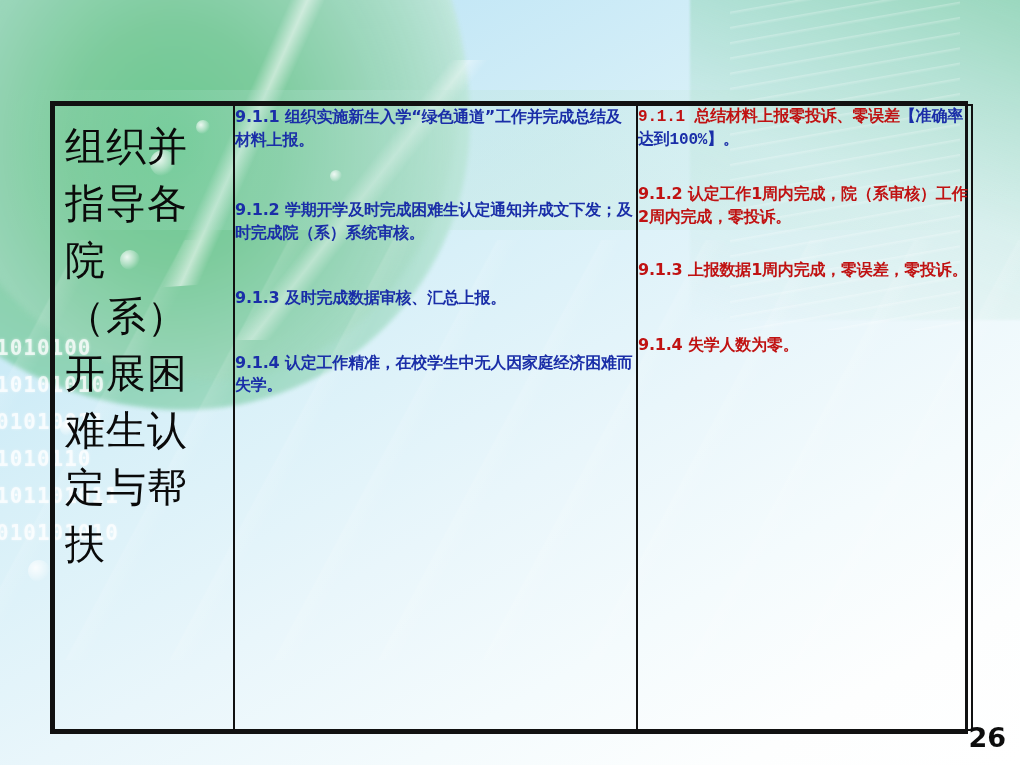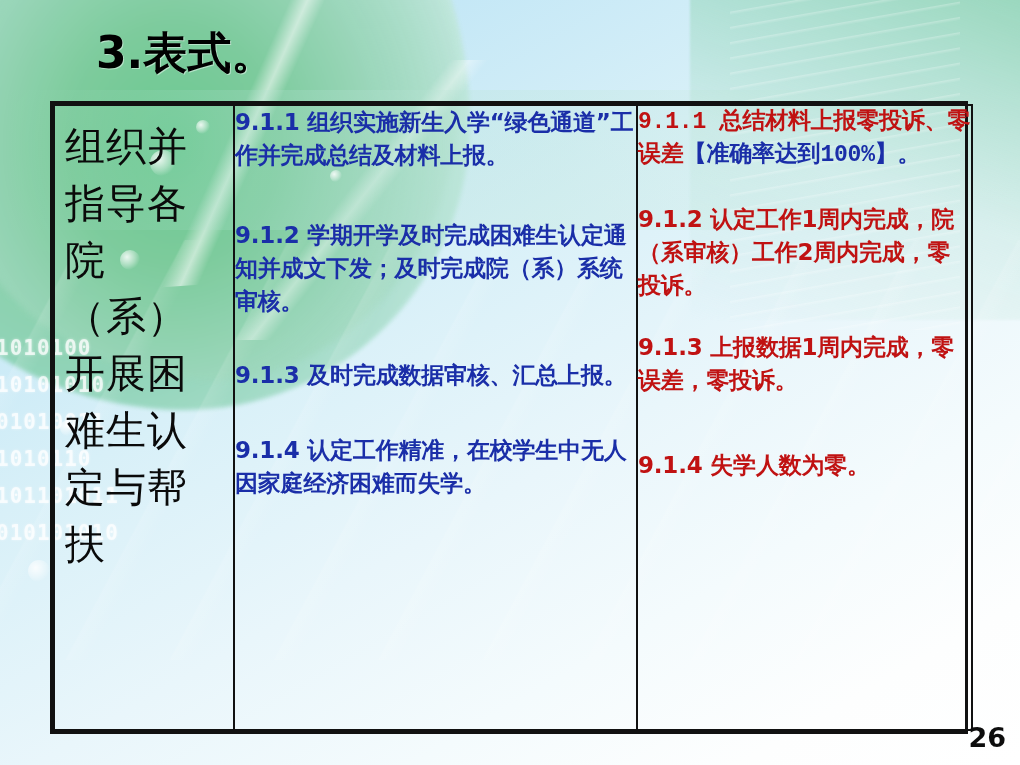--- a/index.html
+++ b/index.html
@@ -230,21 +230,21 @@
     line-height: 1.42;
     letter-spacing: 1px;
     padding: 12px 24px 0 10px;
     word-break: break-all;
   }
   .cell-list {
     padding: 10px 8px 0 8px;
   }
   .item {
     font-family: "DejaVu Sans", "Liberation Sans", sans-serif;
-    font-size: 23px;
+    font-size: 16px;
     font-weight: bold;
     line-height: 1.42;
     margin-bottom: 30px;
     letter-spacing: -.2px;
   }
   .item:last-child { margin-bottom: 0; }
   .item.blue { color: #1a2ea8; }
   .frag-blue { color: #1a2ea8; }
   .frag-red  { color: #c01212; }
 
@@ -286,21 +286,20 @@
 1010110
 101101011
 010101010</div>
   <div class="bokeh" style="left:150px;top:150px;width:26px;height:26px;"></div>
   <div class="bokeh" style="left:196px;top:120px;width:14px;height:14px;"></div>
   <div class="bokeh" style="left:120px;top:250px;width:20px;height:20px;"></div>
   <div class="bokeh" style="left:330px;top:170px;width:12px;height:12px;"></div>
   <div class="bokeh" style="left:60px;top:420px;width:16px;height:16px;"></div>
   <div class="bokeh" style="left:28px;top:560px;width:22px;height:22px;"></div>
 
-  <div id="title">3.表式。</div>
 
   <div id="table-wrap">
     <table class="matrix">
       <tbody>
       <tr>
         <td class="col-work">
           <div class="cell-work">组织并指导各院（系）开展困难生认定与帮扶</div>
         </td>
         <td class="col-desc cell-list">
           <div class="item blue" id="desc-1">9.1.1 组织实施新生入学“绿色通道”工作并完成总结及材料上报。</div>

